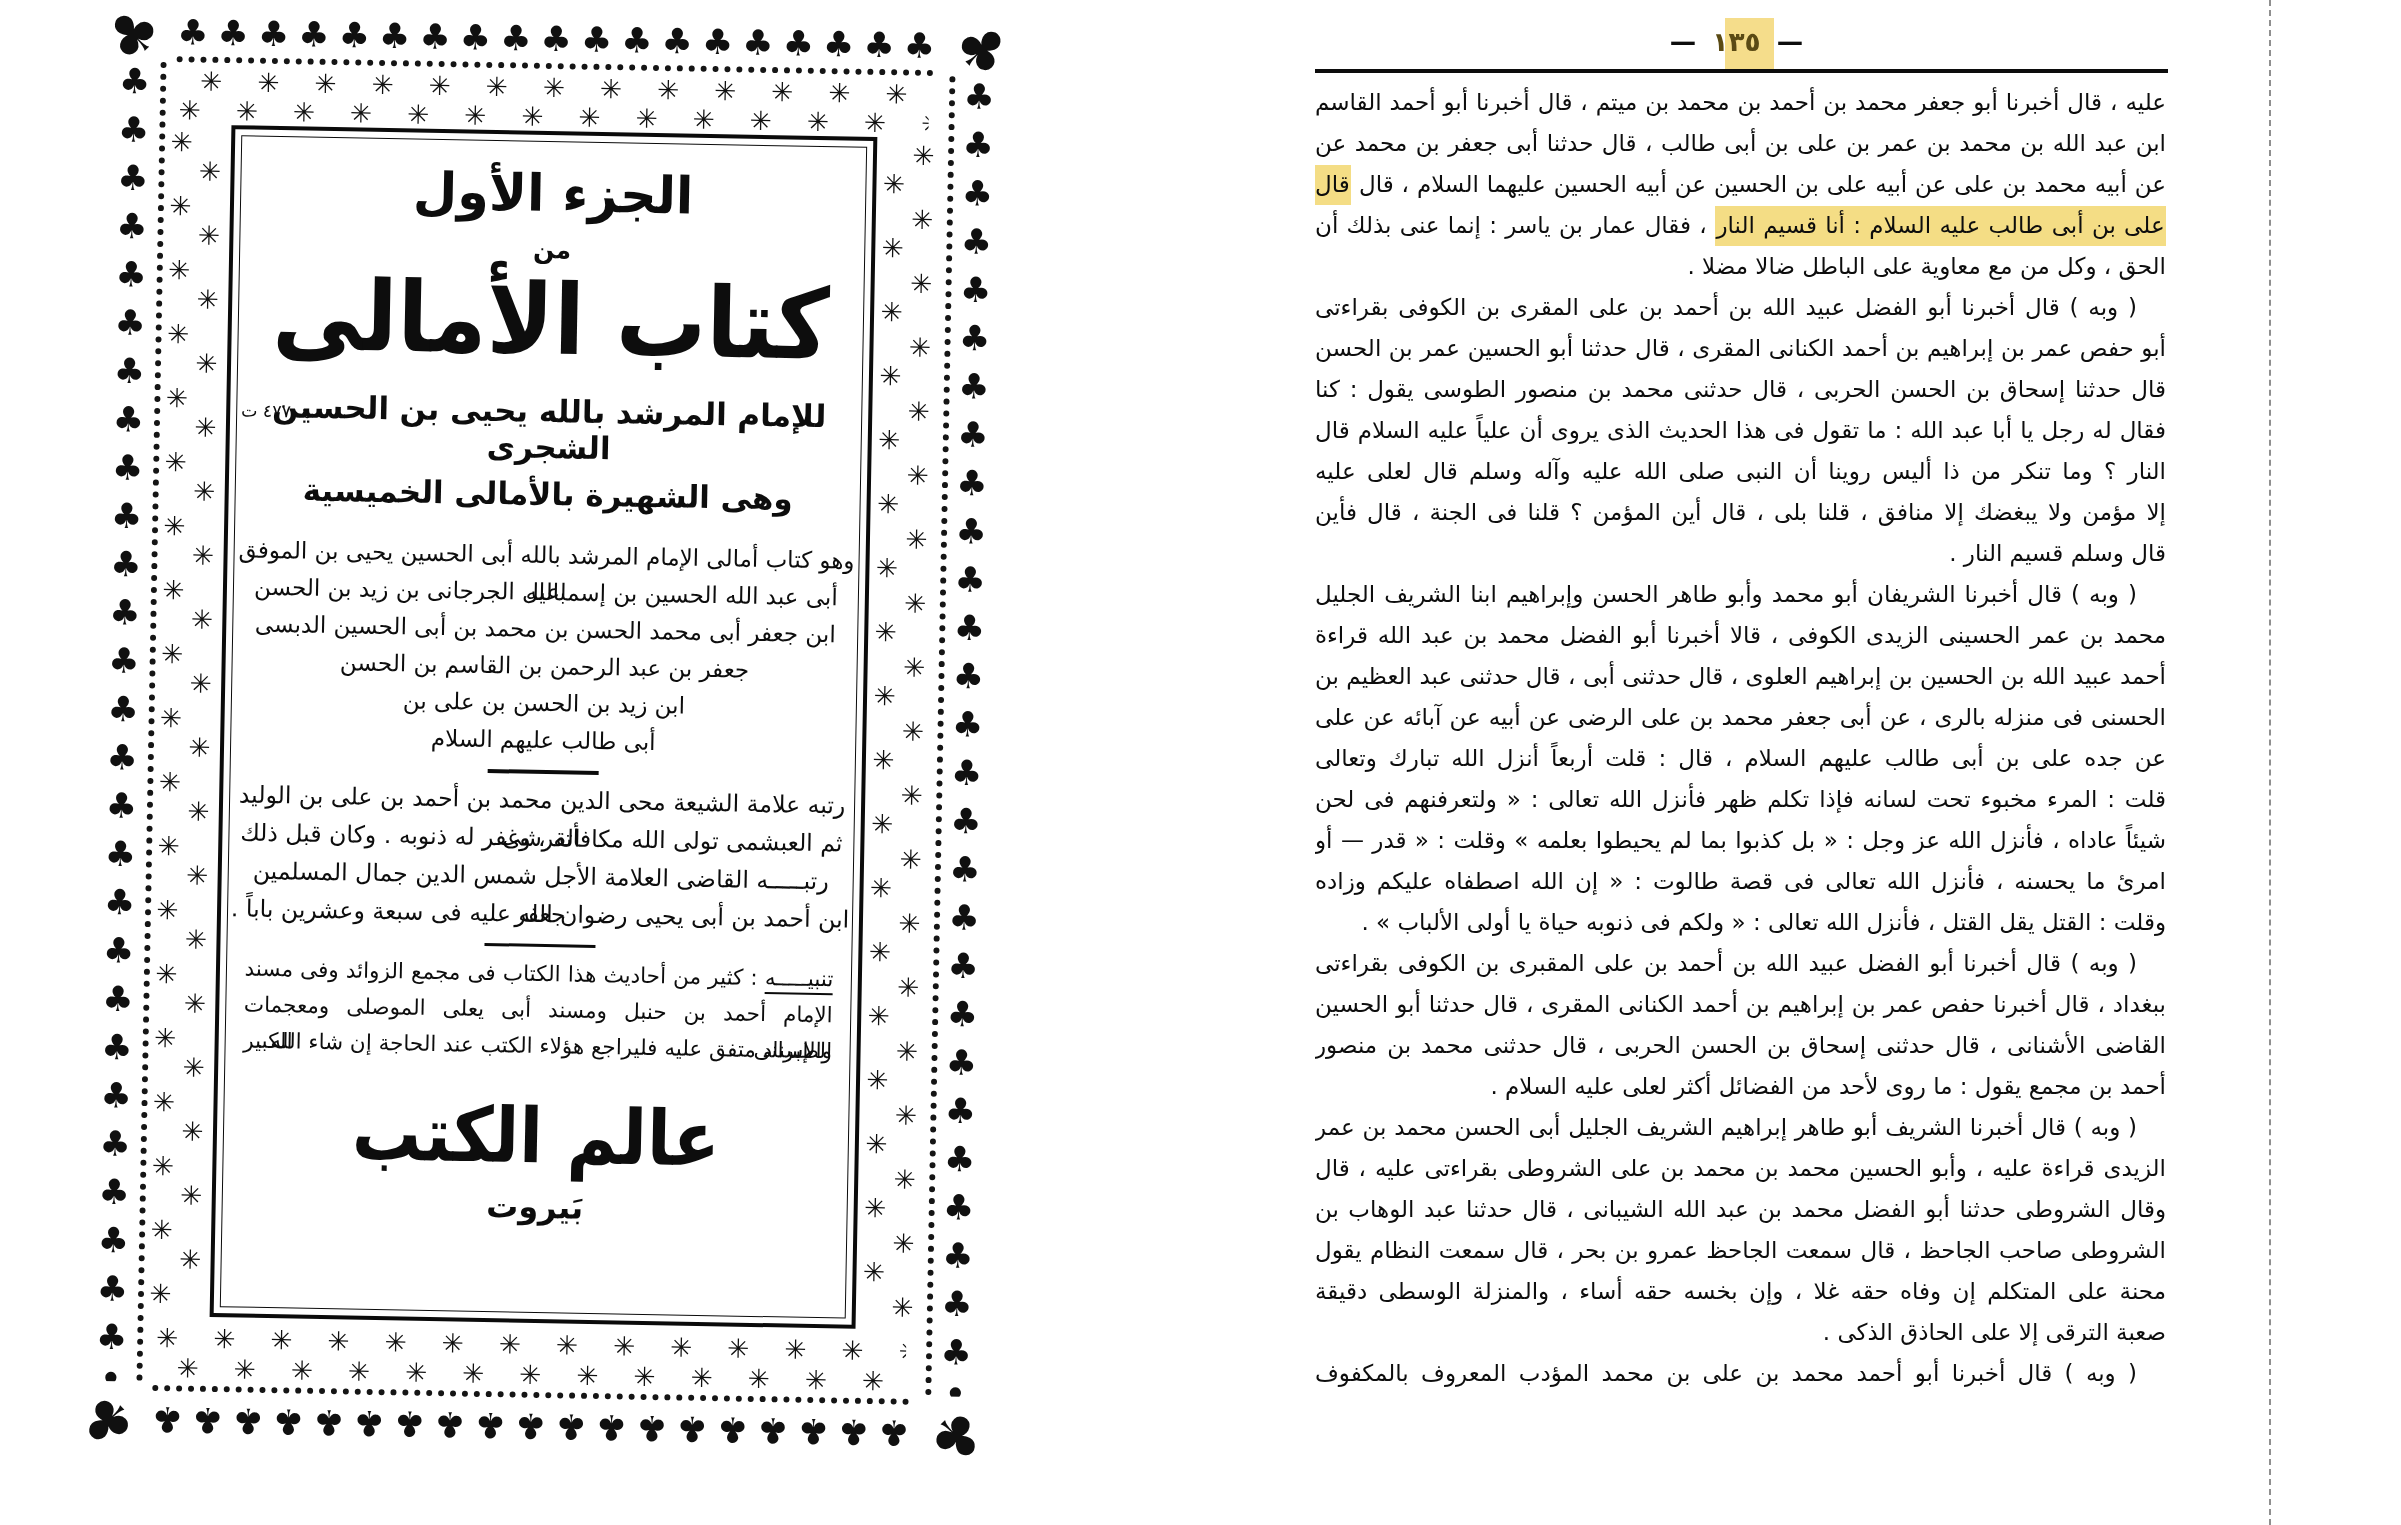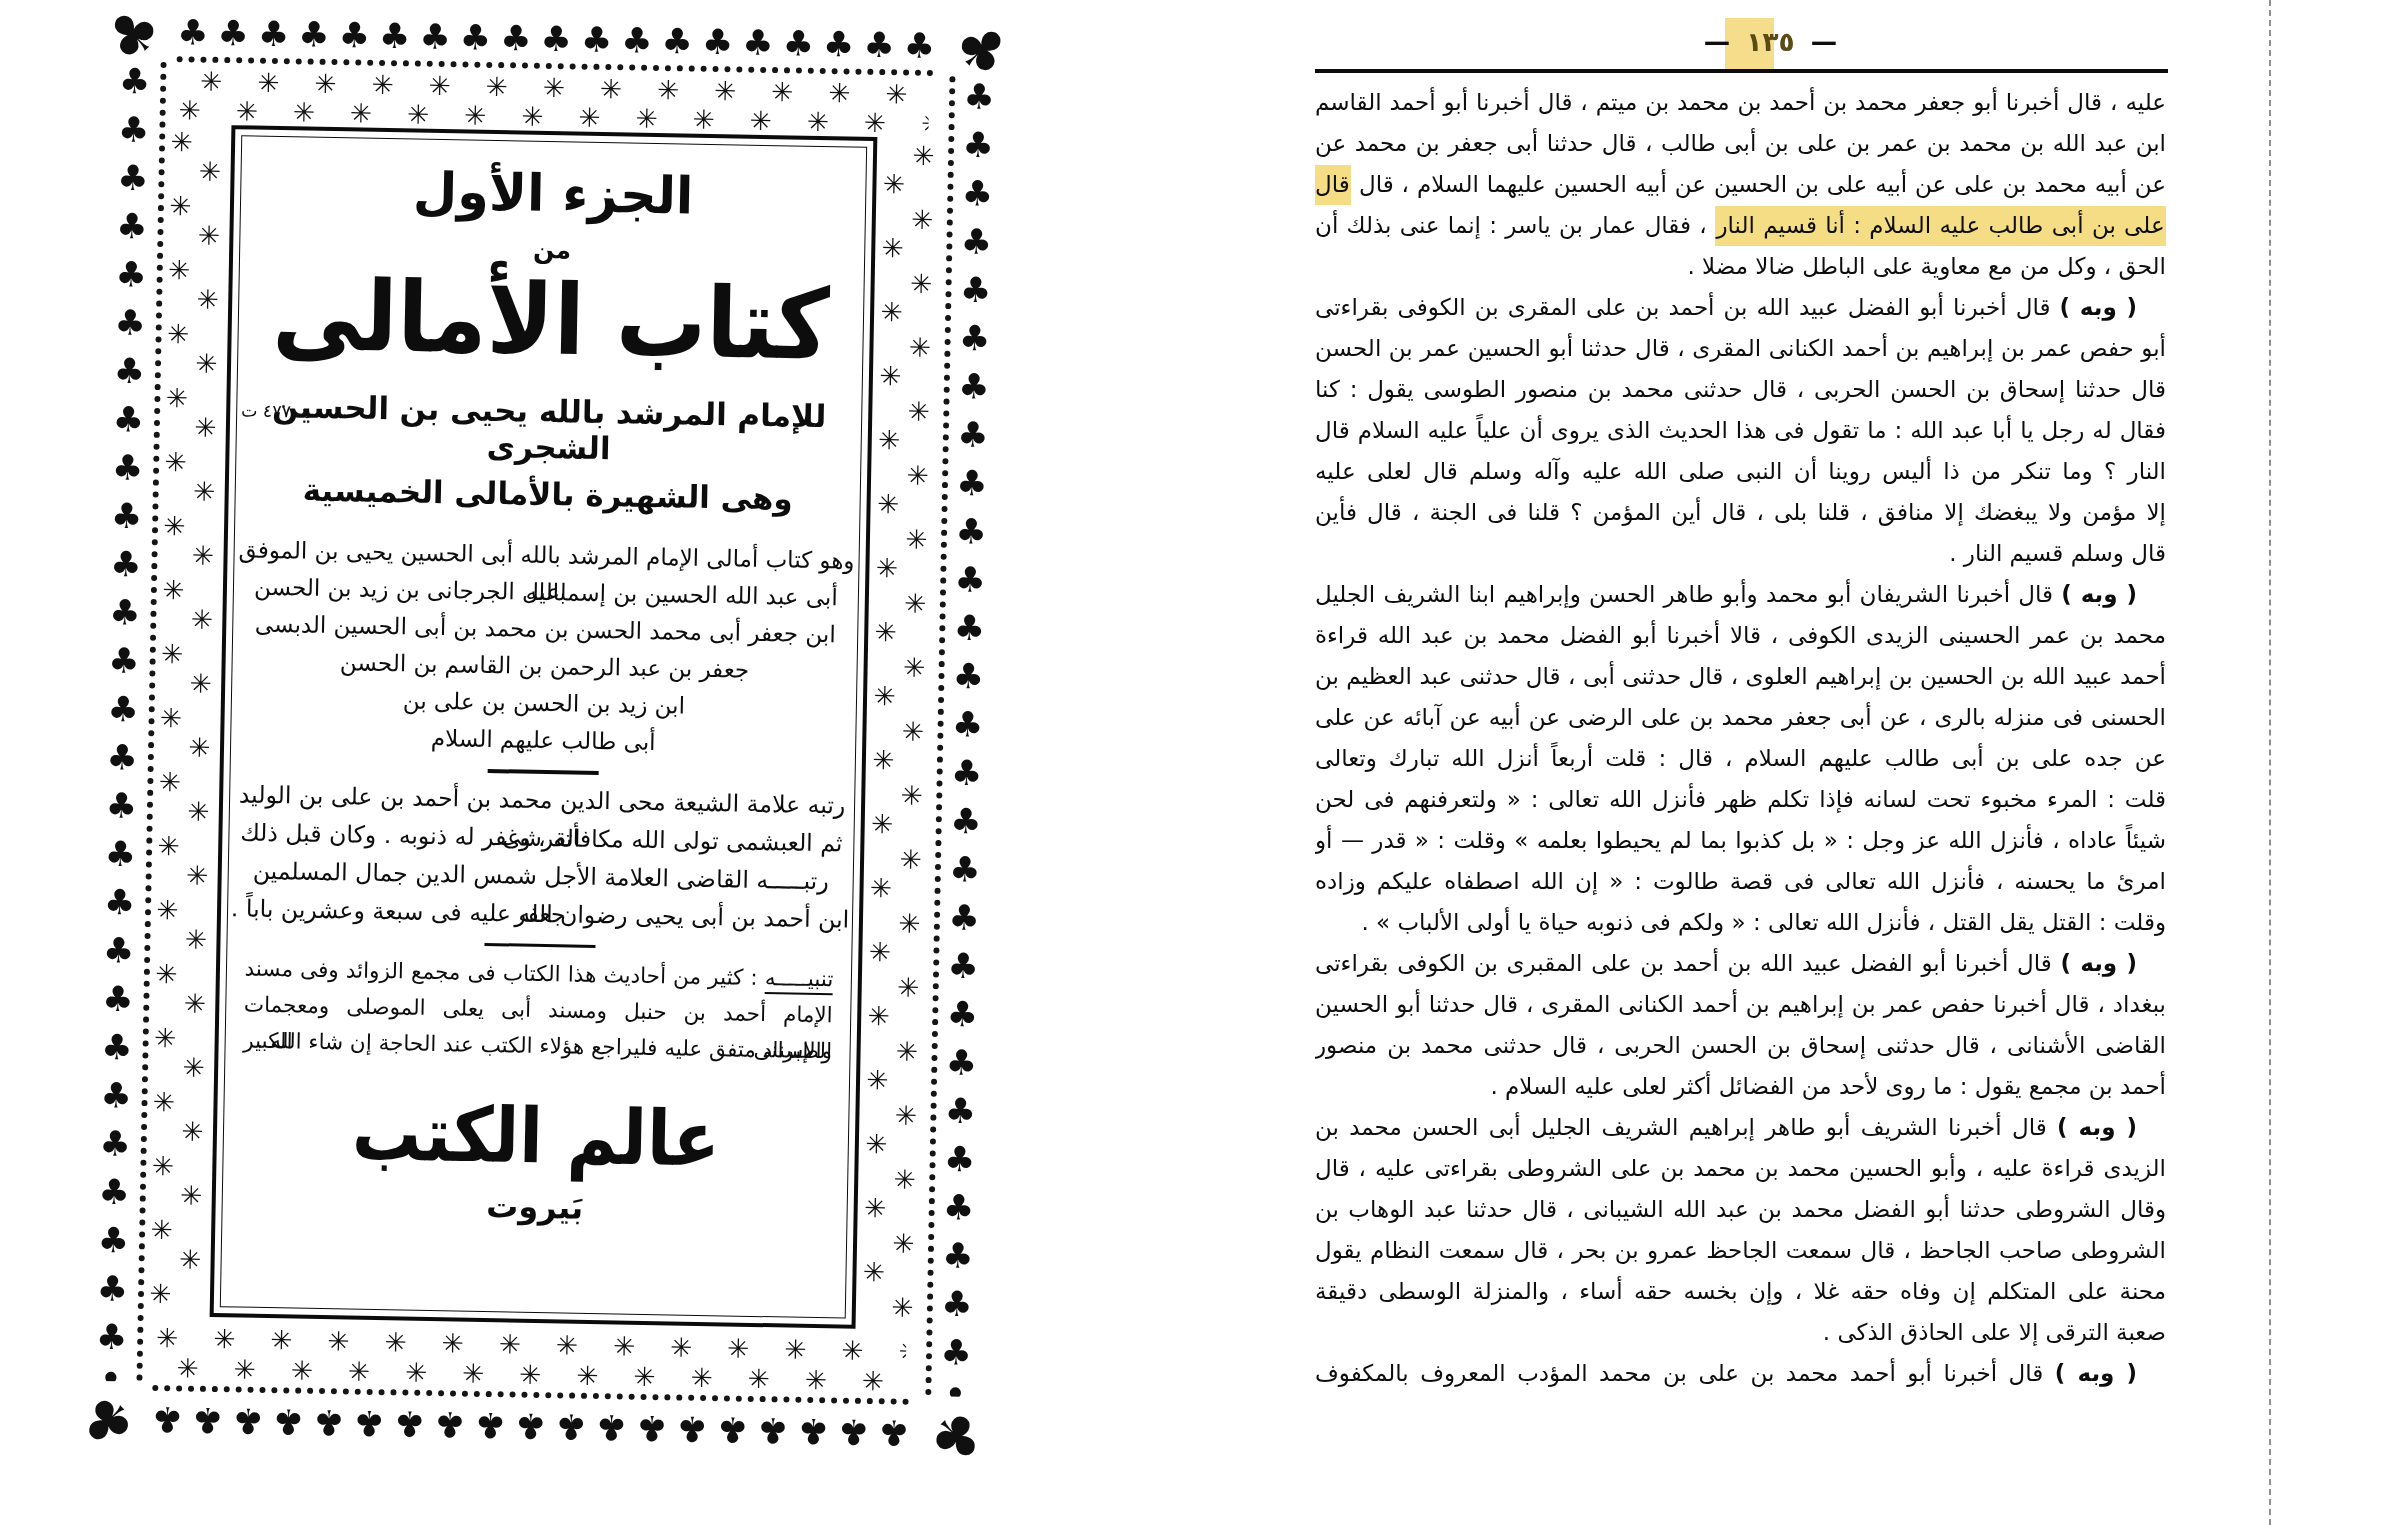--- a/index.html
+++ b/index.html
@@ -38,26 +38,26 @@
   .desc-block .lline{height:37px;line-height:37px;}
   .divider{width:111px;height:3.5px;background:#0b0b0b;margin:11px auto 7px auto;}
   .editor-block{font-size:23.6px;}
   .editor-block .lline{height:38px;line-height:38px;}
   .notice-block{margin-top:8.3px;padding:0 18px;font-size:21.5px;direction:rtl;}
   .notice-block .lline{height:36px;line-height:36px;text-align:justify;text-align-last:justify;}
   .notice-block .lline:last-child{text-align-last:right;}
   .publisher{margin-top:32px;font-size:69px;font-weight:bold;transform:scaleY(1.1);}
   .city{margin-top:12.5px;font-size:32px;font-weight:bold;}
   .u{border-bottom:2.8px solid #0b0b0b;padding-bottom:2.8px;}
-  .b{font-weight:bold;}
+  .b{font-weight:normal;}
 
   
   .pagenum-hl{position:absolute;left:1725px;top:18px;width:49px;height:54px;
               background:#f5dd8b;}
-  .pagenum-row{position:absolute;left:1680px;top:26.4px;width:181px;text-align:center;
+  .pagenum-row{position:absolute;left:1646px;top:26.4px;width:181px;text-align:center;
                font-size:26.4px;font-weight:bold;direction:rtl;}
   .pagenum-row .num{color:#5a4a14;padding:0 7px;}
   .head-rule{position:absolute;left:1315px;top:69px;width:853px;height:3.5px;background:#0c0c0c;}
   .fold-line{position:absolute;left:2269px;top:0;height:1525px;width:0;
              border-left:2.1px dashed #8f8f8f;}
   .rp-lines{position:absolute;left:1315px;top:82px;width:851px;direction:rtl;
             font-size:23px;}
   .rline{height:41px;line-height:41px;overflow:hidden;
          text-align:justify;text-align-last:justify;white-space:normal;}
   .rline.pstart{padding-right:29px;}

